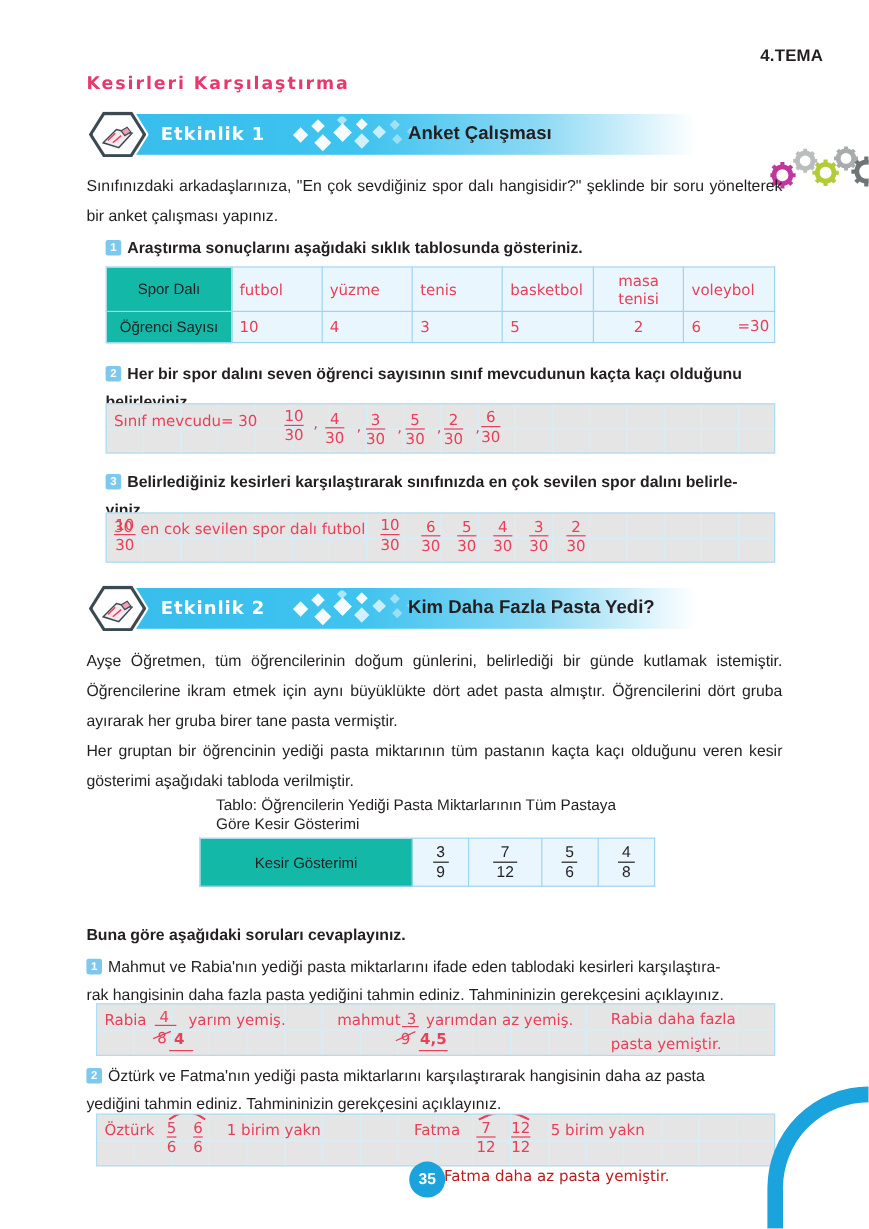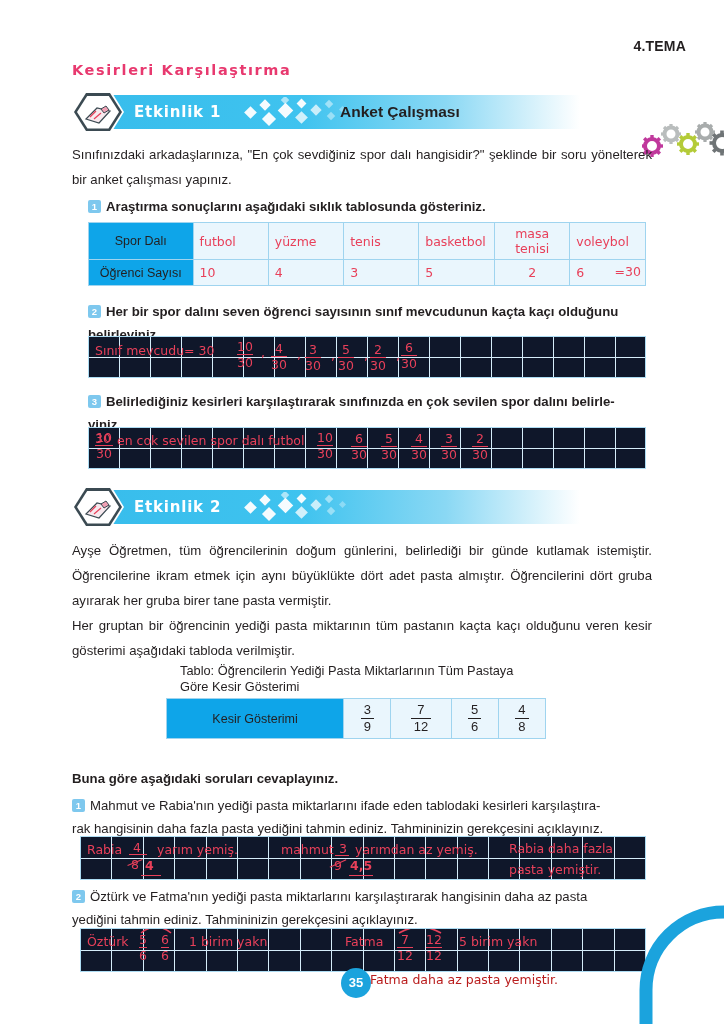--- a/index.html
+++ b/index.html
@@ -70,32 +70,32 @@
     background:#7ec8ee; color:#ffffff; font-size:9.5px; font-weight:bold;
     text-align:center; border-radius:2px; vertical-align:middle;
     margin-right:5px; position:relative; top:-1px;
   }
 
   
   table.tbl { position:absolute; border-collapse:collapse; }
   table.tbl td {
     border:1px solid #9fd4ef; font-size:12.5px; padding:3px 6px; height:26px;
   }
-  td.hdr { background:#0ea5e9; color:#231f20; text-align:center; font-size:13px; }
+  td.hdr { background:#14b8a6; color:#231f20; text-align:center; font-size:13px; }
   td.lite { background:#eaf6fd; }
   .red { color:#e8405a; font-family:"DejaVu Sans", sans-serif; }
 
   
   .frac { display:inline-block; text-align:center; vertical-align:middle; line-height:1.05; font-size:13px; }
   .frac .num { display:block; padding:0 3px; }
   .frac .bar { display:block; border-top:1.3px solid currentColor; margin:1px 0; }
   .frac .den { display:block; padding:0 3px; }
 
   
-  .gridbox { position:absolute; border:1px solid #addcf3; background:#0f172a; overflow:hidden; }
+  .gridbox { position:absolute; border:1px solid #addcf3; background:#e5e5e5; overflow:hidden; }
   .gridbox .cells { position:absolute; inset:0; display:grid; }
   .gridbox .cells div { border-right:1px solid #d6edfa; border-bottom:1px solid #d6edfa; }
   .gridbox .ink { position:absolute; inset:0; pointer-events:none; }
 
   .ink-t { position:absolute; color:#e8405a; font-family:"DejaVu Sans", sans-serif; font-size:12.5px; white-space:nowrap; }
   .ink-f { position:absolute; color:#e8405a; font-family:"DejaVu Sans", sans-serif; font-size:12.5px; text-align:center; }
   .ink-f .n { display:block; }
   .ink-f .l { display:block; border-top:1.4px solid #e8405a; }
   .ink-f .d { display:block; }
 
@@ -441,20 +441,21 @@
         <rect x="38" y="8" width="11" height="11" transform="rotate(45 43.5 13.5)"></rect>
         <rect x="40" y="0" width="6" height="6" transform="rotate(45 43 3)" opacity=".6"></rect>
         <rect x="56" y="3" width="7" height="7" transform="rotate(45 59.5 6.5)"></rect>
         <rect x="55" y="16" width="9" height="9" transform="rotate(45 59.5 20.5)" opacity=".8"></rect>
         <rect x="70" y="9" width="8" height="8" transform="rotate(45 74 13)" opacity=".75"></rect>
         <rect x="84" y="4" width="6" height="6" transform="rotate(45 87 7)" opacity=".5"></rect>
         <rect x="86" y="16" width="6" height="6" transform="rotate(45 89 19)" opacity=".45"></rect>
         <rect x="98" y="10" width="5" height="5" transform="rotate(45 100.5 12.5)" opacity=".35"></rect>
       </g>
     </svg>
+    <div class="btitle">Kim Daha Fazla Pasta Yedi?</div>
   </div>
 
   <div class="ptext" style="left:72px; top:538px; width:580px;">Ayşe Öğretmen, tüm öğrencilerinin doğum günlerini, belirlediği bir günde kutlamak istemiştir. Öğrencilerine ikram etmek için aynı büyüklükte dört adet pasta almıştır. Öğrencilerini dört gruba ayırarak her gruba birer tane pasta vermiştir.</div>
   <div class="ptext" style="left:72px; top:613px; width:580px;">Her gruptan bir öğrencinin yediği pasta miktarının tüm pastanın kaçta kaçı olduğunu veren kesir gösterimi aşağıdaki tabloda verilmiştir.</div>
 
   <div class="ptext" style="left:180px; top:662px; width:430px; line-height:17px; font-size:12.8px;">Tablo: Öğrencilerin Yediği Pasta Miktarlarının Tüm Pastaya</div>
   <div class="ptext" style="left:180px; top:678px; width:430px; line-height:17px; font-size:12.8px;">Göre Kesir Gösterimi</div>
 
   <table class="tbl" style="left:166px; top:698px; width:380px;">
     <tbody>

